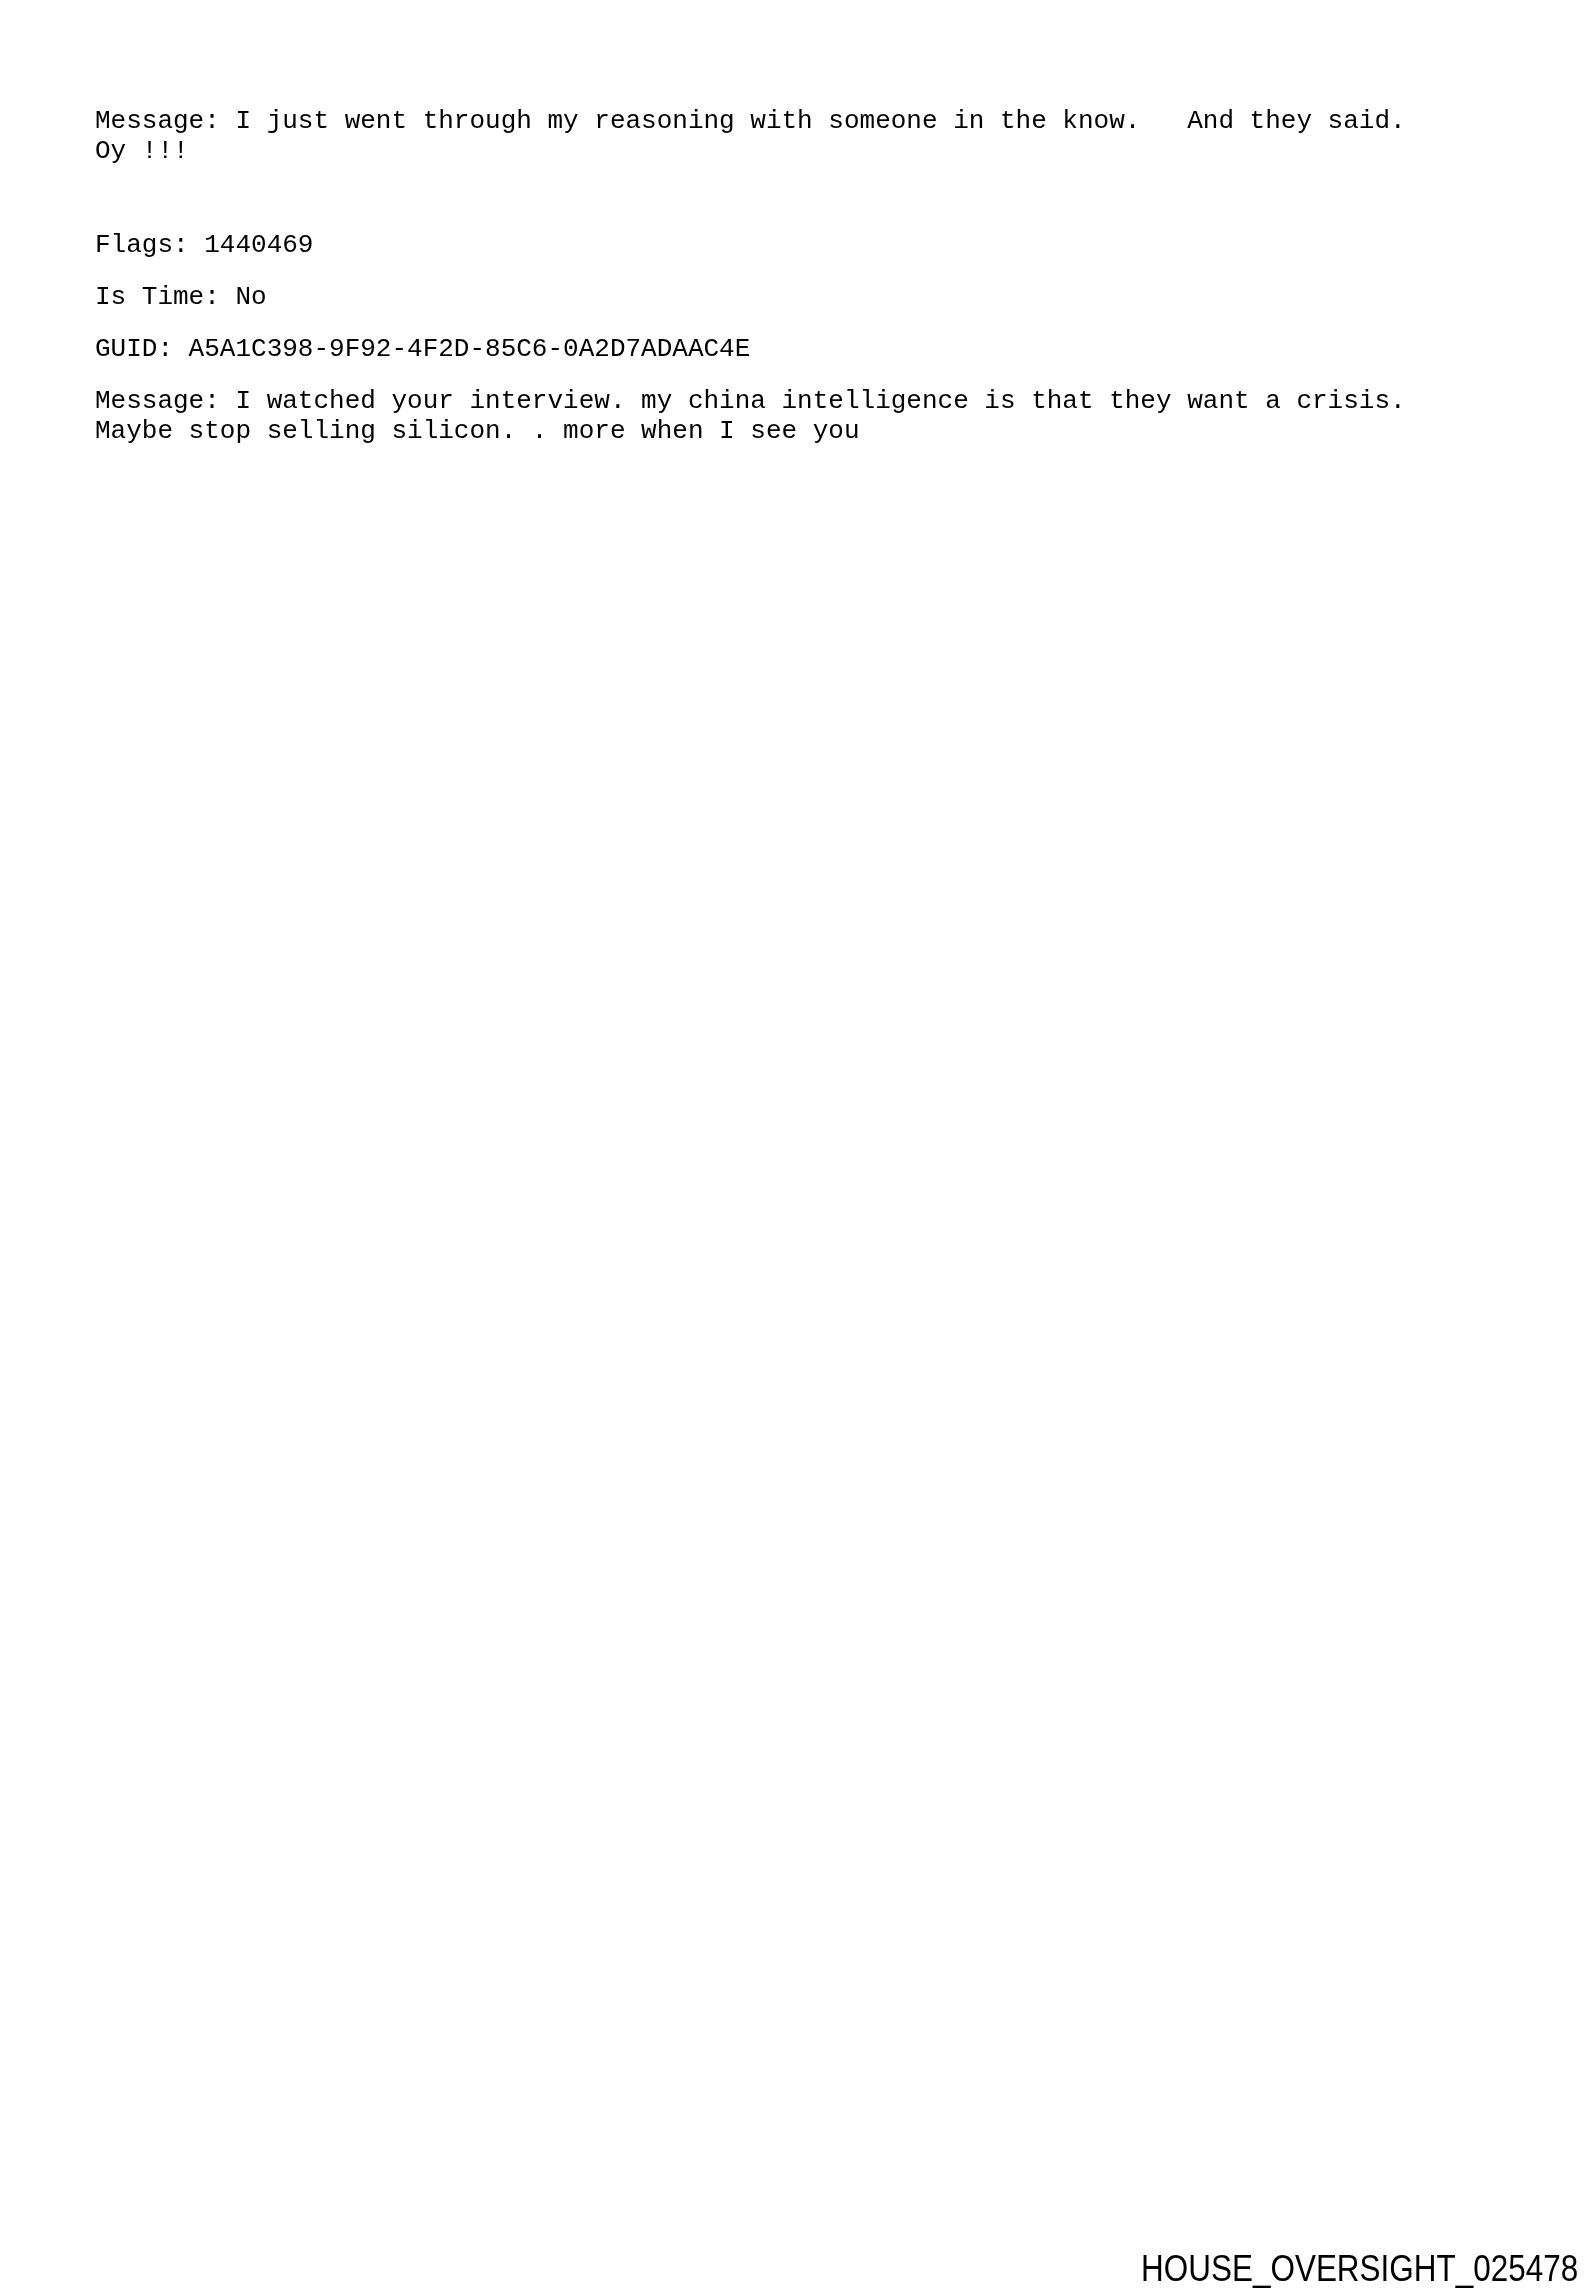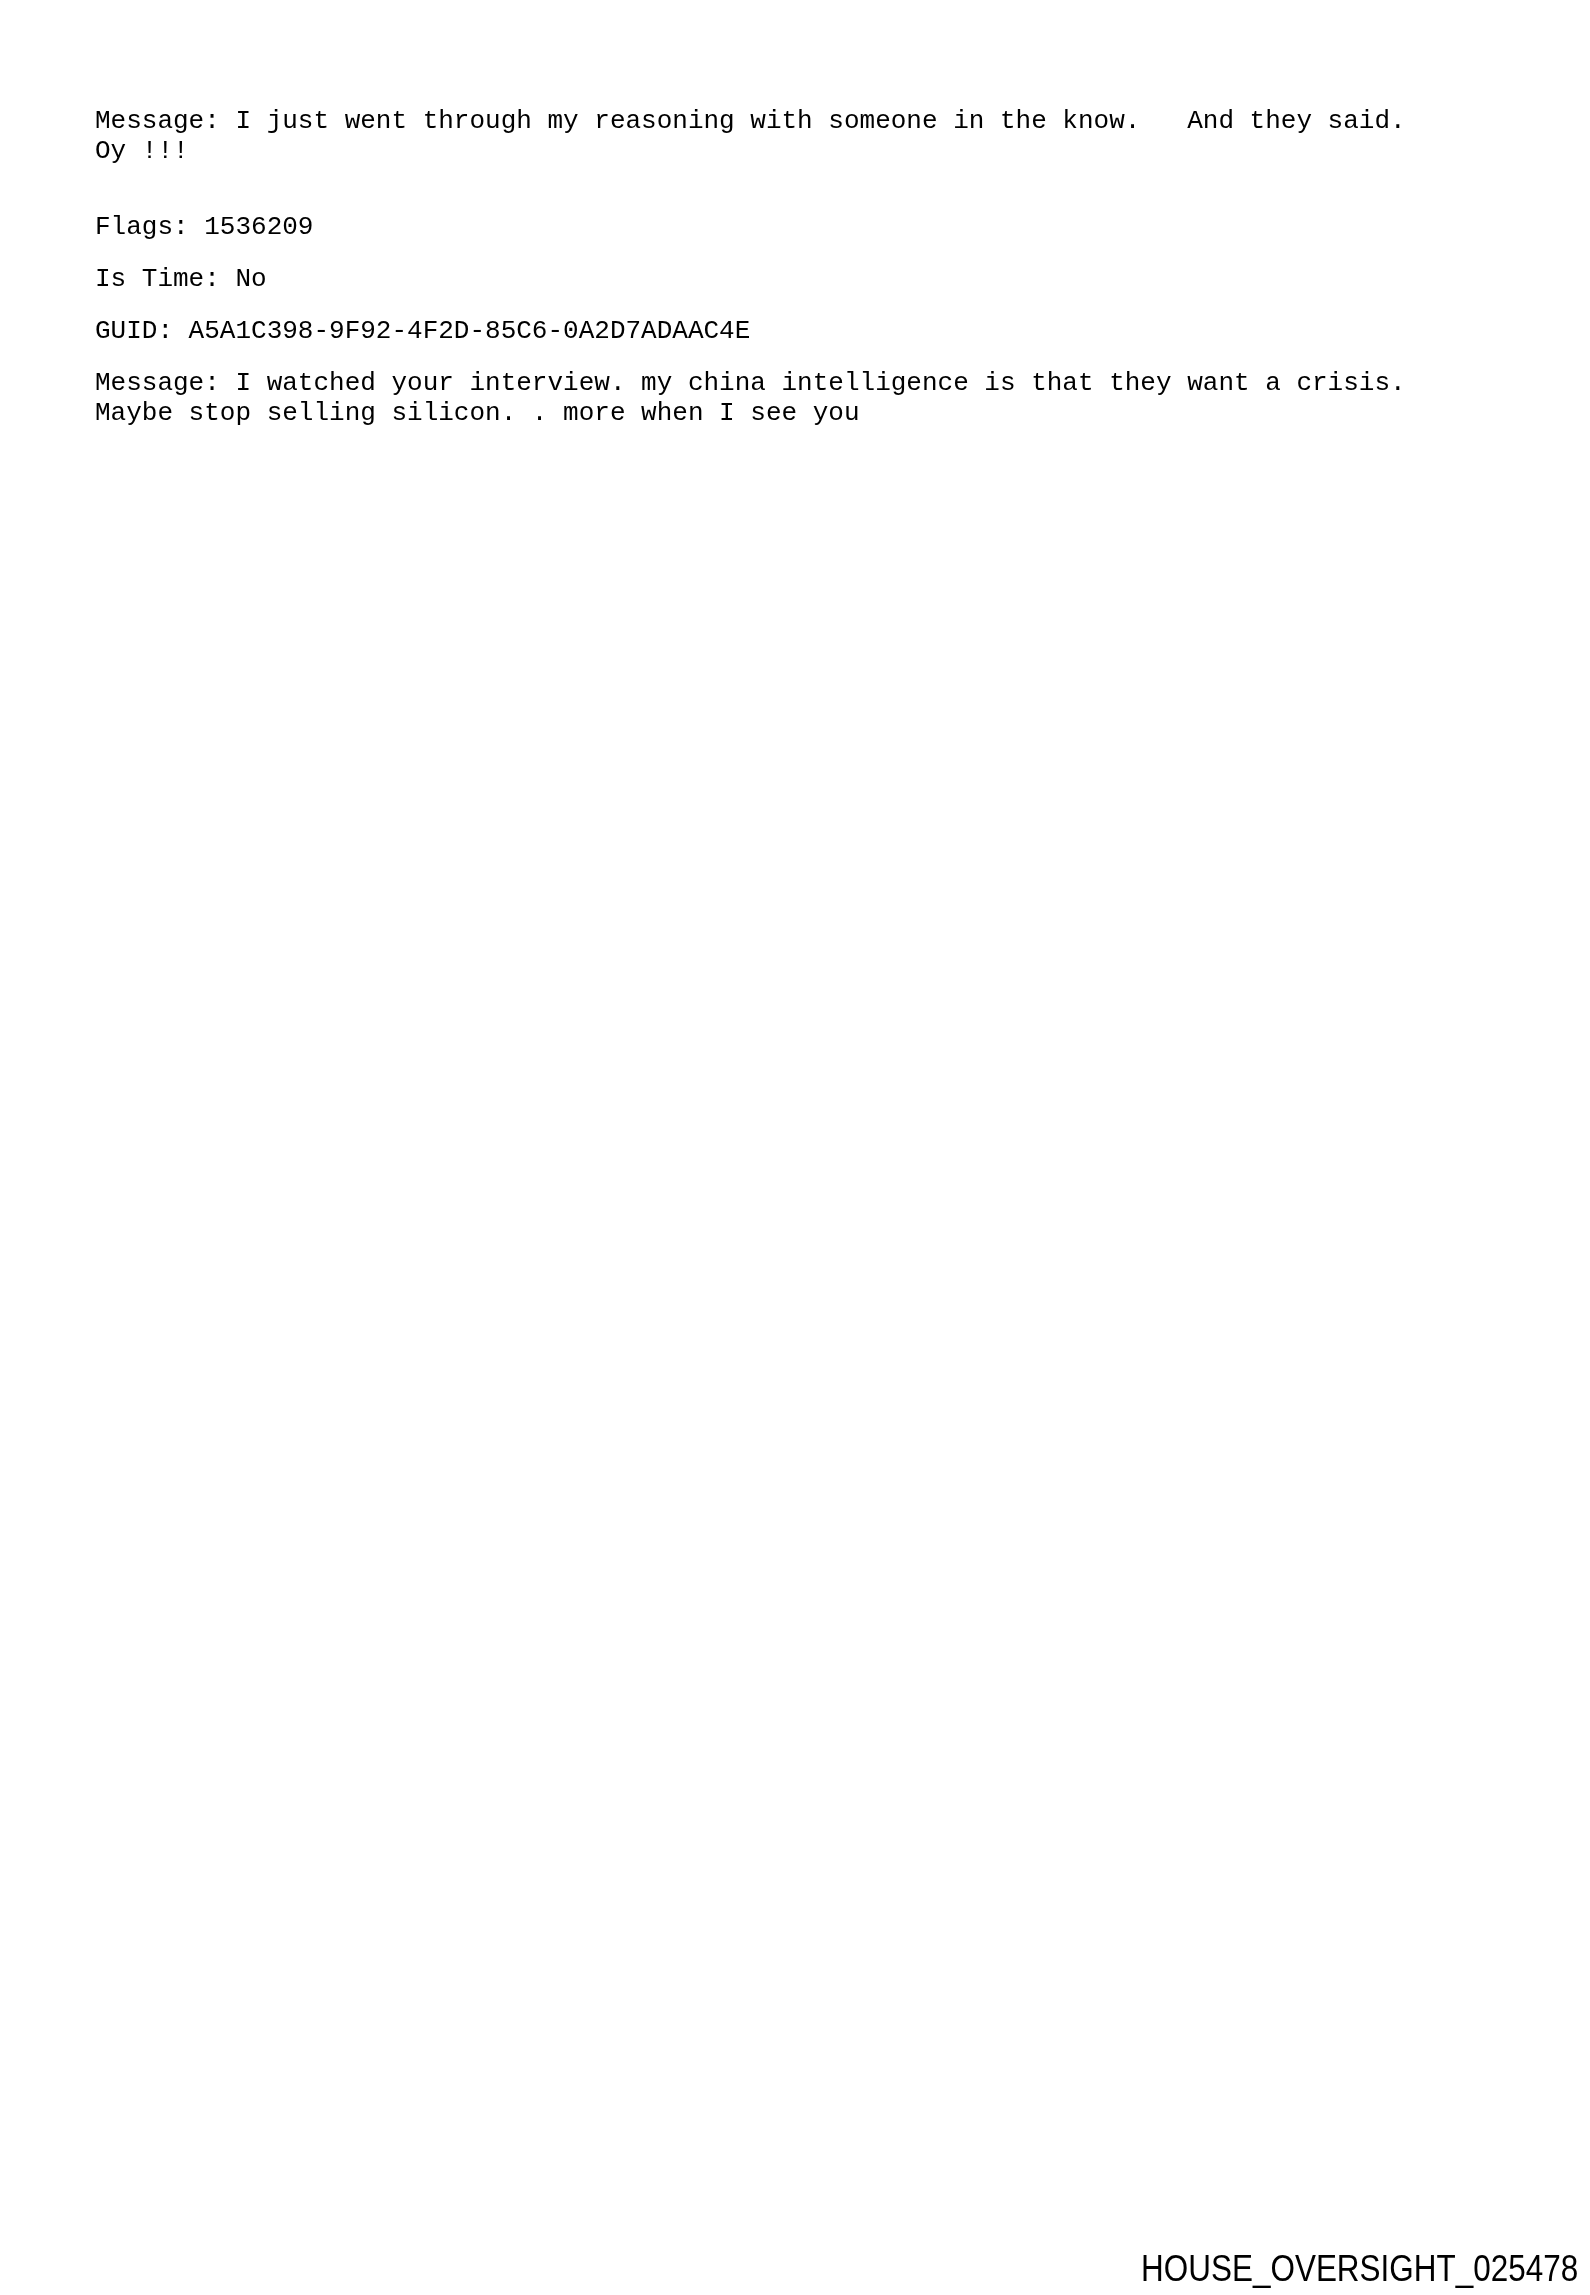--- a/index.html
+++ b/index.html
@@ -27,21 +27,21 @@
     font-family: "Liberation Mono", "DejaVu Sans Mono", monospace;
     font-size: 26px;
     line-height: 30px;
     font-weight: 400;
   }
   .para {
     margin: 0 0 22px 0;
     padding: 0;
   }
   .para.gap-large {
-    margin-bottom: 46px;
+    margin-bottom: 64px;
   }
   .line {
     display: block;
     white-space: pre-wrap;
   }
   .bates-stamp {
     position: absolute;
     right: 13px;
     bottom: 7.7px;
     color: #000000;
@@ -61,21 +61,21 @@
   <main class="record-text">
 
     <p class="para gap-large">
         <span class="line">Message: I just went through my reasoning with someone in the know.   And they said.</span>
         <span class="line">Oy !!!</span>
       </p>
 
 
 
     <p class="para">
-        <span class="line">Flags: 1536209</span>
+        <span class="line">Flags: 1440469</span>
       </p>
 
     <p class="para">
         <span class="line">Is Time: No</span>
       </p>
 
 
     <p class="para">
         <span class="line">GUID: A5A1C398-9F92-4F2D-85C6-0A2D7ADAAC4E</span>
       </p>

